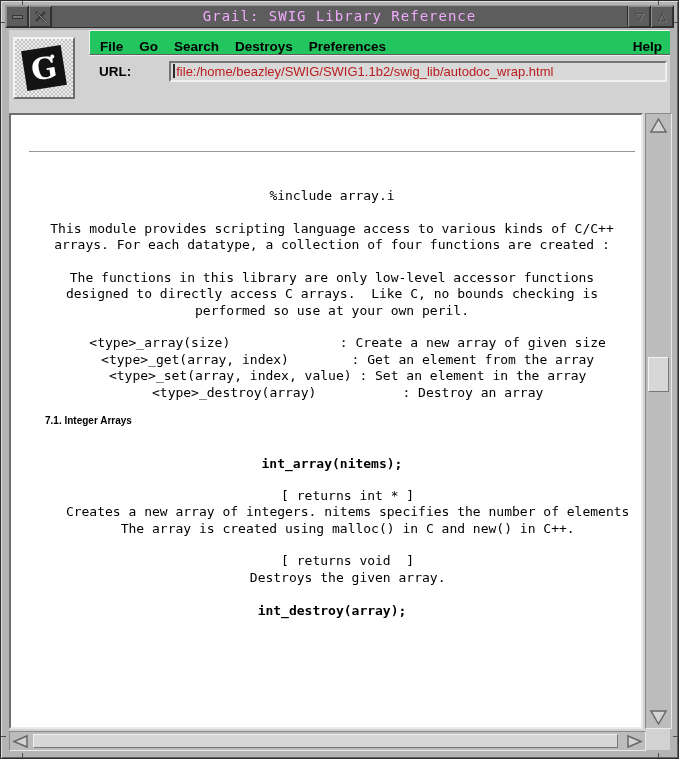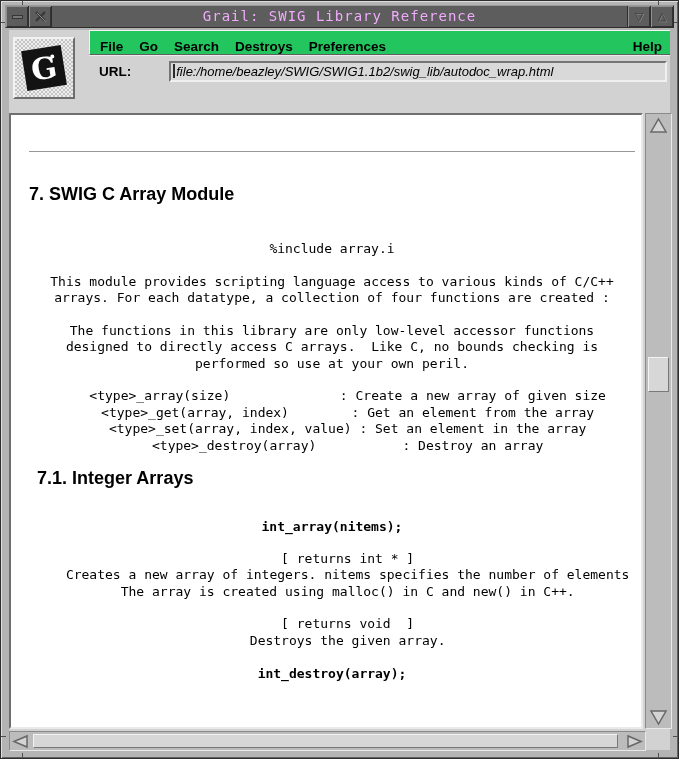--- a/index.html
+++ b/index.html
@@ -73,33 +73,33 @@
   .menu-spacer { flex:1; }
   .menu-help { padding:0 8px 0 8px; }
 
   
   .urlrow { position:absolute; left:80px; top:27px; right:0; height:28px; display:flex; align-items:center;gap:32px; }
   .url-label { font-weight:bold; font-size:13.5px; margin:0 6px 0 10px; flex:none; }
   .url-field {
     flex:1; height:21px; margin-right:3px; box-sizing:border-box;
     background:#d9d9d9; border:2px solid; border-color:#757575 #f0f0f0 #f0f0f0 #757575;
     display:flex; align-items:center; padding-left:2px;
-    font-size:13px; color:#000000; overflow:hidden; white-space:nowrap;font-style:italic;
+    font-size:13px; color:#b91c1c; overflow:hidden; white-space:nowrap;
   }
   .caret { width:2px; height:14px; background:#2a2a2a; margin-right:1px; flex:none; }
 
   
   .page {
     position:absolute; left:0; top:83px; width:634px; height:616px; box-sizing:border-box;
     background:#ffffff; border:2px solid; border-color:#6f6f6f #eaeaea #eaeaea #6f6f6f;
     overflow:hidden; padding:0 6px 0 18px; color:#000;
   }
   .page hr { border:0; border-top:1px solid #979797; margin:36px 0 0 0; }
   .doc-h1 { font-size:18px; font-weight:bold; margin:32px 0 0 0; font-family:"Liberation Sans", sans-serif; }
-  .doc-h2 { font-size:18px; font-weight:bold; margin:14px 0 0 8px; font-family:"Liberation Sans", sans-serif; }
+  .doc-h2 { font-size:10px; font-weight:bold; margin:14px 0 0 16px; font-family:"Liberation Sans", sans-serif; }
   .doc-pre { font:13px/16.5px "DejaVu Sans Mono", monospace; margin:0; white-space:pre;text-align:center; }
   .doc-pre.bold { font-weight:bold; }
   .sp36 { margin-top:36px; } .sp30 { margin-top:30px; }
   .sp17 { margin-top:17px; } .sp16 { margin-top:16px; }
   .sp15 { margin-top:15px; } .sp14 { margin-top:14px; }
 
   
   .vscroll {
     position:absolute; left:636px; top:83px; width:27px; height:616px; box-sizing:border-box;
     background:#bcbcbc; border:1px solid; border-color:#8a8a8a #e9e9e9 #e9e9e9 #8a8a8a;
@@ -177,21 +177,20 @@
     <div class="urlrow">
       <span class="url-label">URL:</span>
       <div class="url-field">
         <span class="caret"></span>
         <span>file:/home/beazley/SWIG/SWIG1.1b2/swig_lib/autodoc_wrap.html</span>
       </div>
     </div>
 
     <div class="page">
       <hr>
-      <div class="doc-h1">7. SWIG C Array Module</div>
       <div class="doc-pre sp36">%include array.i</div>
       <div class="doc-pre sp16">This module provides scripting language access to various kinds of C/C++
 arrays. For each datatype, a collection of four functions are created :</div>
       <div class="doc-pre sp16">The functions in this library are only low-level accessor functions
 designed to directly access C arrays.  Like C, no bounds checking is
 performed so use at your own peril.</div>
       <div class="doc-pre sp16">    &lt;type&gt;_array(size)              : Create a new array of given size
     &lt;type&gt;_get(array, index)        : Get an element from the array
     &lt;type&gt;_set(array, index, value) : Set an element in the array
     &lt;type&gt;_destroy(array)           : Destroy an array</div>

